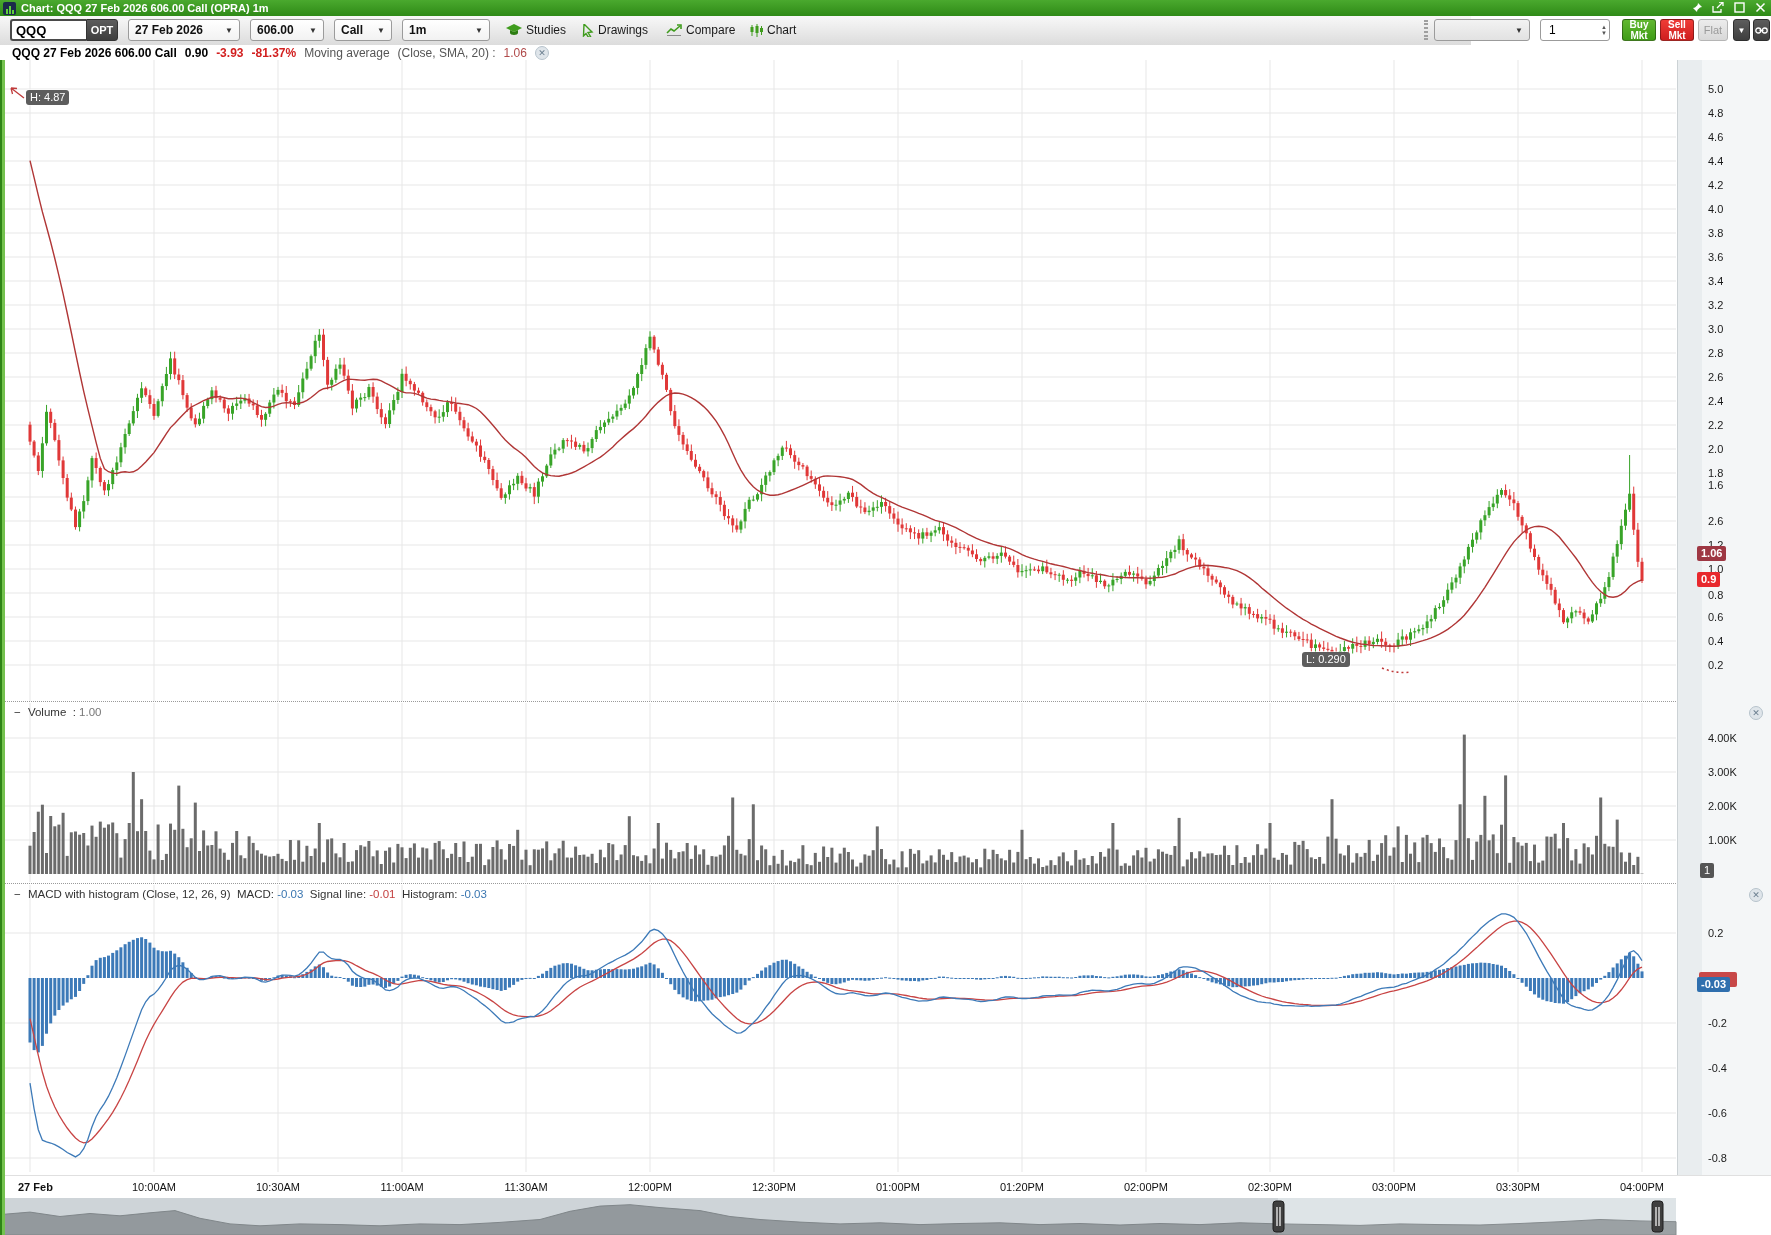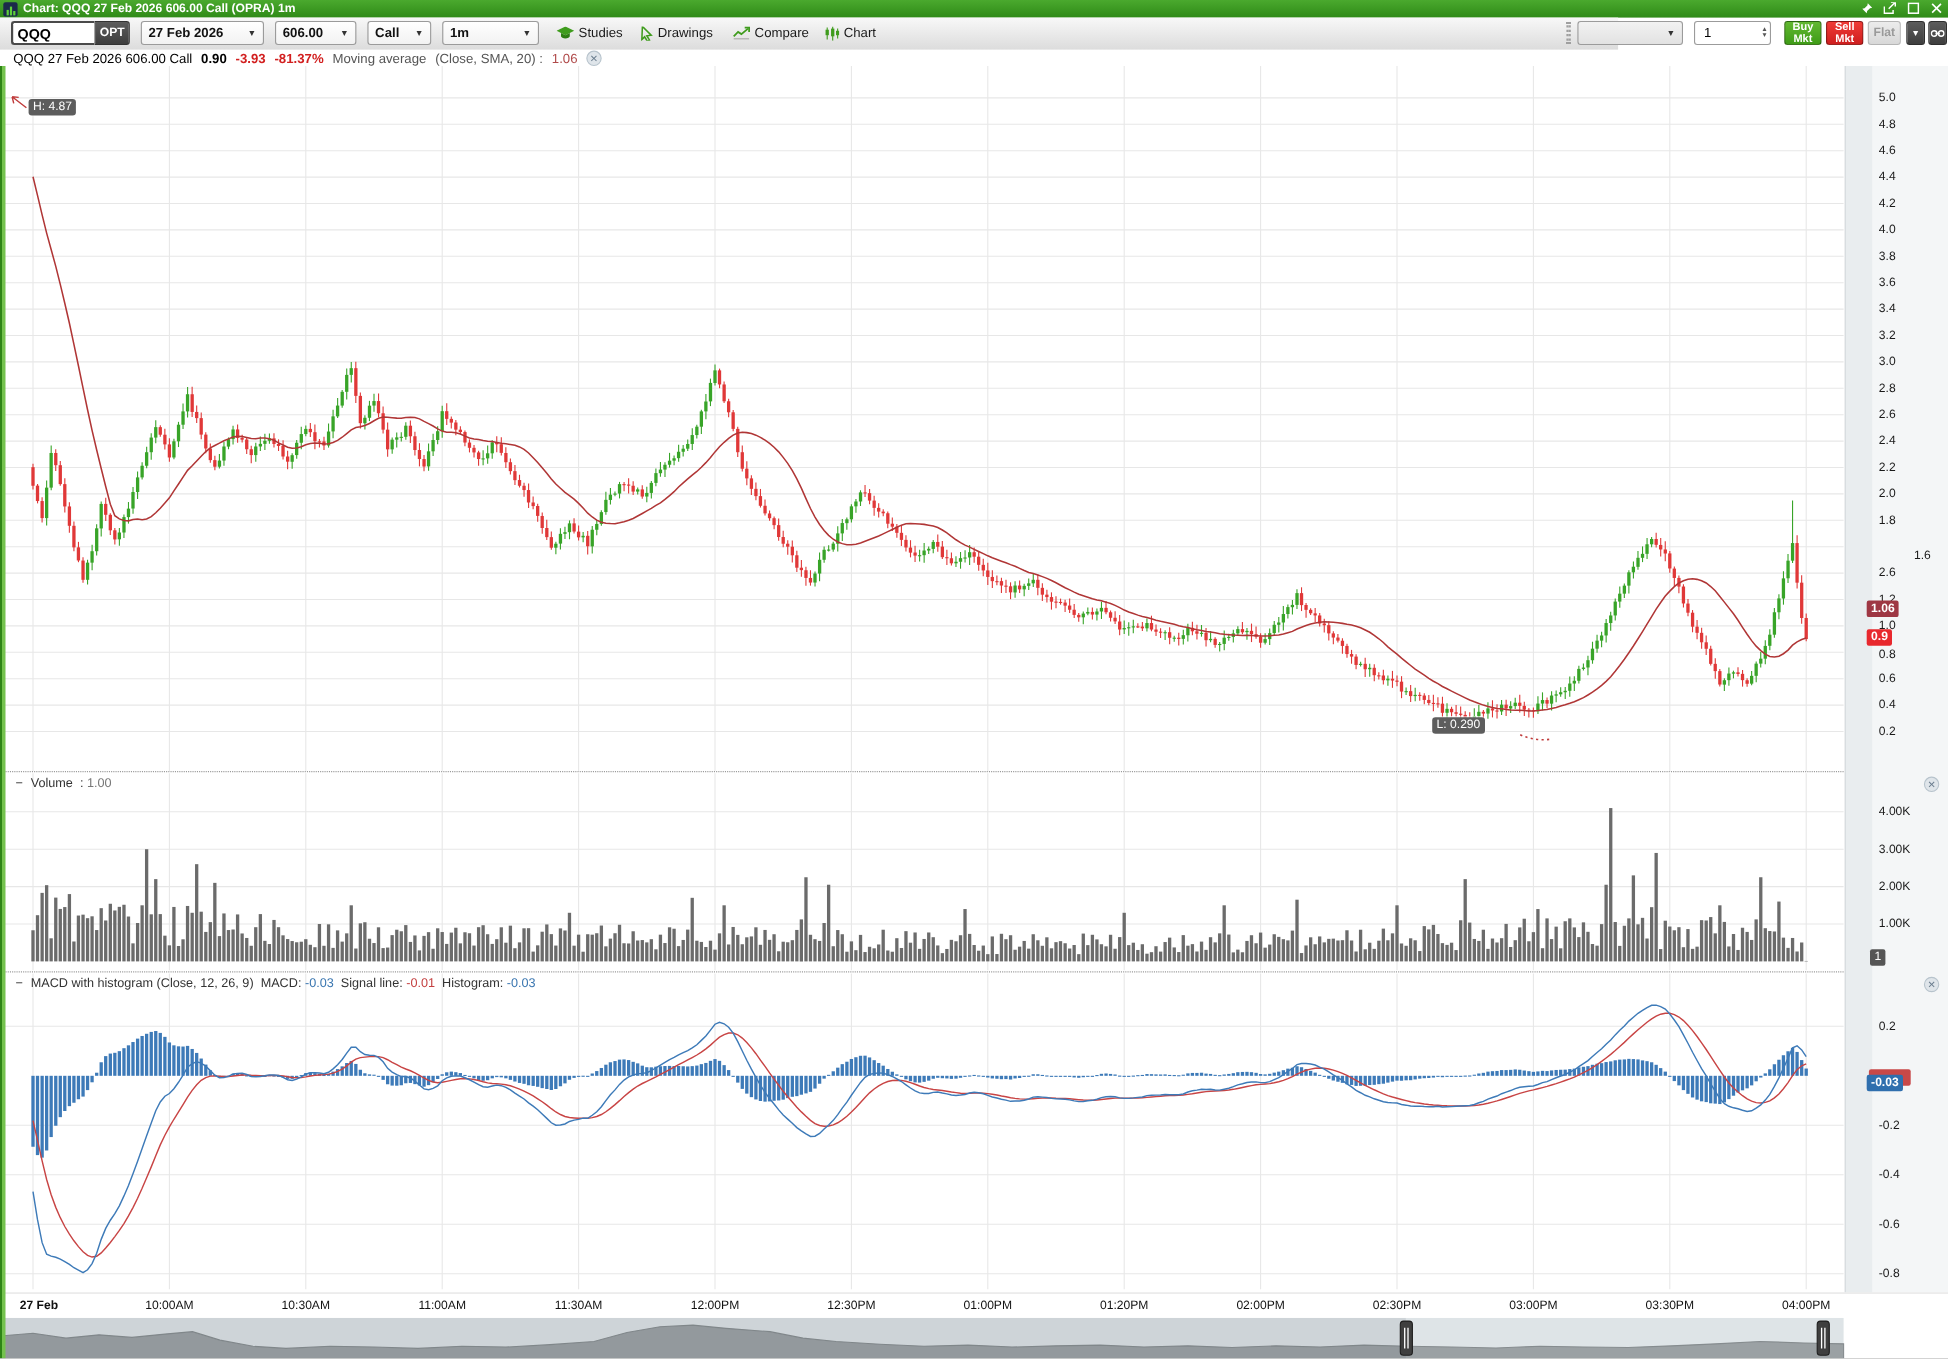--- a/index.html
+++ b/index.html
@@ -32,30 +32,30 @@
   #studiesbtn{left:500px;} #drawingsbtn{left:576px;} #comparebtn{left:660px;} #chartbtn{left:744px;}
   .dragdots{left:1424px;width:4px;top:4px;height:20px;border-left:2px dotted #9f9f9f;border-right:2px dotted #9f9f9f;}
   #ordertemplate{left:1434px;width:96px;background:linear-gradient(#f2f2f2,#e2e2e2);}
   #qtybox{left:1540px;width:70px;background:#fff;border:1px solid #9b9b9b;border-radius:3px;
     display:flex;align-items:center;justify-content:space-between;padding:0 2px 0 8px;}
   #qtybox .spin{display:flex;flex-direction:column;font-size:6px;line-height:6px;color:#555;}
   .ordbtn{width:34px;border-radius:3px;color:#fff;font-size:10px;font-weight:bold;line-height:11px;
     display:flex;align-items:center;justify-content:center;text-align:center;border:1px solid rgba(0,0,0,.35);}
   #buybtn{left:1622px;background:linear-gradient(#62b831,#3f9c17);}
   #sellbtn{left:1660px;background:linear-gradient(#ef3b36,#ce1f1f);}
-  #flatbtn{left:1698px;width:30px;background:linear-gradient(#ececec,#d8d8d8);color:#9a9a9a;font-weight:bold;
+  #flatbtn{left:1698px;width:30px;background:linear-gradient(#ececec,#d8d8d8);color:#9a9a9a;font-weight:normal;
     font-size:11px;border:1px solid #b5b5b5;border-radius:3px;display:flex;align-items:center;justify-content:center;}
   .darkbtn{background:linear-gradient(#5c5c5c,#3e3e3e);border:1px solid #2e2e2e;border-radius:3px;color:#fff;
     display:flex;align-items:center;justify-content:center;}
   #morebtn{left:1733px;width:17px;font-size:8px;}
   #linkbtn{left:1753px;width:17px;}
   
   #legendrow{position:absolute;left:0;top:45px;width:1771px;height:15px;background:#fff;font-size:12px;
     display:flex;align-items:center;gap:8px;padding-left:12px;box-sizing:border-box;white-space:nowrap;}
-  #legendrow .sym{font-weight:normal;color:#000;}
+  #legendrow .sym{font-weight:bold;color:#000;}
   #legendrow .last{font-weight:bold;color:#000;}
   #legendrow .neg{font-weight:bold;color:#d21f1f;}
   #legendrow .gray{color:#555;}
   #legendrow .maval{color:#b04a4a;}
   .closeicon{display:inline-flex;width:12px;height:12px;border-radius:50%;background:#dfe5ea;color:#6b7e8f;
     border:1px solid #b7c3cc;font-size:9px;line-height:10px;align-items:center;justify-content:center;}
   
   #chartregion{position:absolute;left:0;top:60px;width:1771px;height:1175px;background:#fff;}
   #chartsvg{position:absolute;left:0;top:0;}
   .edgegreen{position:absolute;left:0;top:16px;width:5px;height:1219px;
@@ -1873,21 +1873,21 @@
         <div class="ticklabel" style="top: 191px;">3.6</div>
         <div class="ticklabel" style="top: 215px;">3.4</div>
         <div class="ticklabel" style="top: 239px;">3.2</div>
         <div class="ticklabel" style="top: 263px;">3.0</div>
         <div class="ticklabel" style="top: 287px;">2.8</div>
         <div class="ticklabel" style="top: 311px;">2.6</div>
         <div class="ticklabel" style="top: 335px;">2.4</div>
         <div class="ticklabel" style="top: 359px;">2.2</div>
         <div class="ticklabel" style="top: 383px;">2.0</div>
         <div class="ticklabel" style="top: 407px;">1.8</div>
-        <div class="ticklabel" style="top: 439px; margin-left: 32px;">1.6</div>
+        <div class="ticklabel" style="top: 419px;">1.6</div>
         <div class="ticklabel" style="top: 455px;">2.6</div>
         <div class="ticklabel" style="top: 479px;">1.2</div>
         <div class="ticklabel" style="top: 503px;">1.0</div>
         <div class="ticklabel" style="top: 529px;">0.8</div>
         <div class="ticklabel" style="top: 551px;">0.6</div>
         <div class="ticklabel" style="top: 575px;">0.4</div>
         <div class="ticklabel" style="top: 599px;">0.2</div>
       </div>
     <div id="volticks">
         <div class="ticklabel" style="top: 672px;">4.00K</div>

